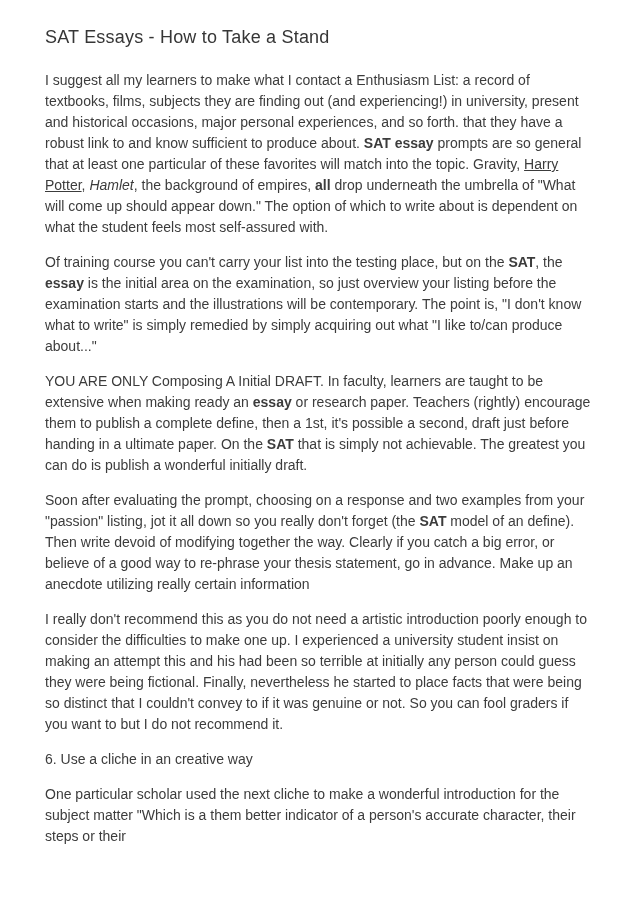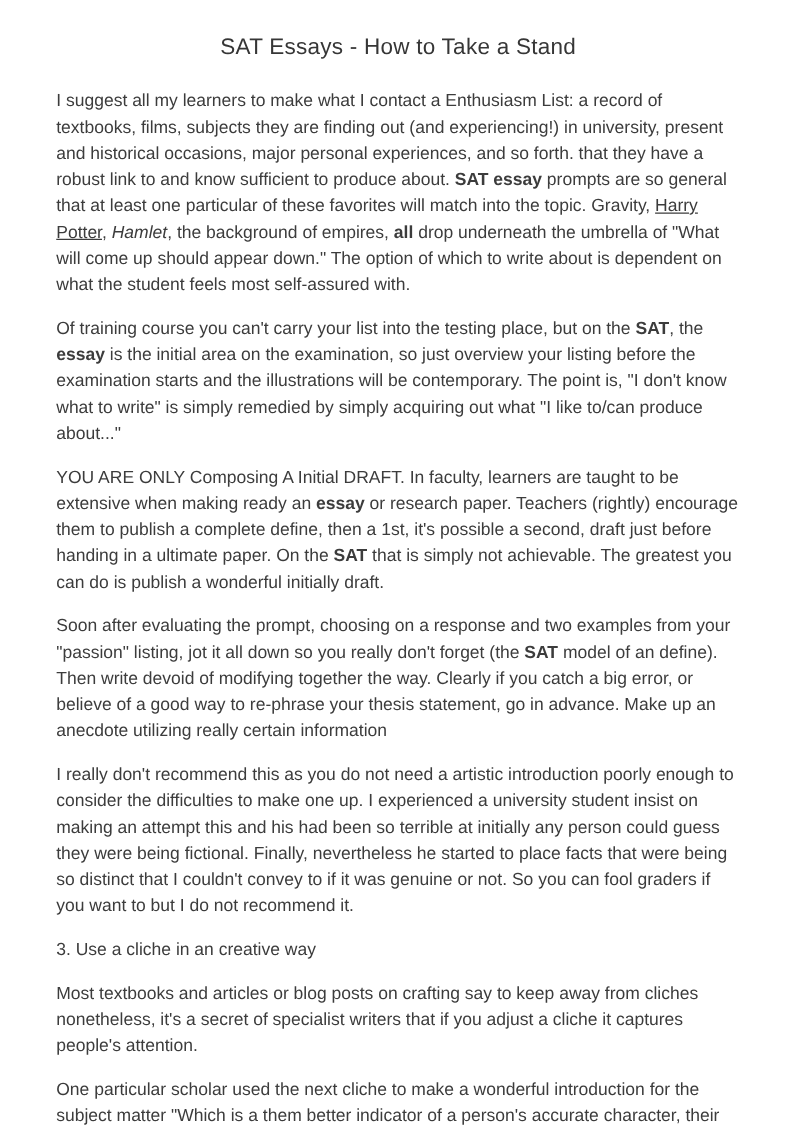--- a/index.html
+++ b/index.html
@@ -19,21 +19,20 @@
     font-family: "Liberation Sans", "DejaVu Sans", sans-serif;
     color: #3c3c3c;
   }
   h1.doc-title {
     font-size: 18px;
     line-height: 26px;
     font-weight: 400;
     margin: 0 0 20px 0;
     color: #363636;
     letter-spacing: 0.2px;
-    text-align: center;
   }
   .doc-body p {
     font-size: 14px;
     line-height: 21px;
     margin: 0 0 14px 0;
     color: #3c3c3c;
   }
   .doc-body span.b { font-weight: 700; }
   .doc-body span.i { font-style: italic; }
   .doc-body span.u { text-decoration: underline; }
@@ -42,17 +41,16 @@
 <body>
 
 <div class="page">
   <h1 class="doc-title">SAT Essays - How to Take a Stand</h1>
   <div class="doc-body">
       <p><span>I suggest all my learners to make what I contact a Enthusiasm List: a record of textbooks, films, subjects they are finding out (and experiencing!) in university, present and historical occasions, major personal experiences, and so forth. that they have a robust link to and know sufficient to produce about. </span><span class="b">SAT essay</span><span> prompts are so general that at least one particular of these favorites will match into the topic. Gravity, </span><span class="u">Harry Potter</span><span>, </span><span class="i">Hamlet</span><span>, the background of empires, </span><span class="b">all</span><span> drop underneath the umbrella of "What will come up should appear down." The option of which to write about is dependent on what the student feels most self-assured with.</span></p>
       <p><span>Of training course you can't carry your list into the testing place, but on the </span><span class="b">SAT</span><span>, the </span><span class="b">essay</span><span> is the initial area on the examination, so just overview your listing before the examination starts and the illustrations will be contemporary. The point is, "I don't know what to write" is simply remedied by simply acquiring out what "I like to/can produce about..."</span></p>
       <p><span>YOU ARE ONLY Composing A Initial DRAFT. In faculty, learners are taught to be extensive when making ready an </span><span class="b">essay</span><span> or research paper. Teachers (rightly) encourage them to publish a complete define, then a 1st, it's possible a second, draft just before handing in a ultimate paper. On the </span><span class="b">SAT</span><span> that is simply not achievable. The greatest you can do is publish a wonderful initially draft.</span></p>
       <p><span>Soon after evaluating the prompt, choosing on a response and two examples from your "passion" listing, jot it all down so you really don't forget (the </span><span class="b">SAT</span><span> model of an define). Then write devoid of modifying together the way. Clearly if you catch a big error, or believe of a good way to re-phrase your thesis statement, go in advance. Make up an anecdote utilizing really certain information</span></p>
       <p><span>I really don't recommend this as you do not need a artistic introduction poorly enough to consider the difficulties to make one up. I experienced a university student insist on making an attempt this and his had been so terrible at initially any person could guess they were being fictional. Finally, nevertheless he started to place facts that were being so distinct that I couldn't convey to if it was genuine or not. So you can fool graders if you want to but I do not recommend it.</span></p>
-      <p><span>3. Use a cliche in an creative way</span></p>
-      <p><span>Most textbooks and articles or blog posts on crafting say to keep away from cliches nonetheless, it's a secret of specialist writers that if you adjust a cliche it captures people's attention.</span></p>
+      <p><span>6. Use a cliche in an creative way</span></p>
       <p><span>One particular scholar used the next cliche to make a wonderful introduction for the subject matter "Which is a them better indicator of a person's accurate character, their steps or their</span></p>
     </div>
 </div>
 
 </body></html>

